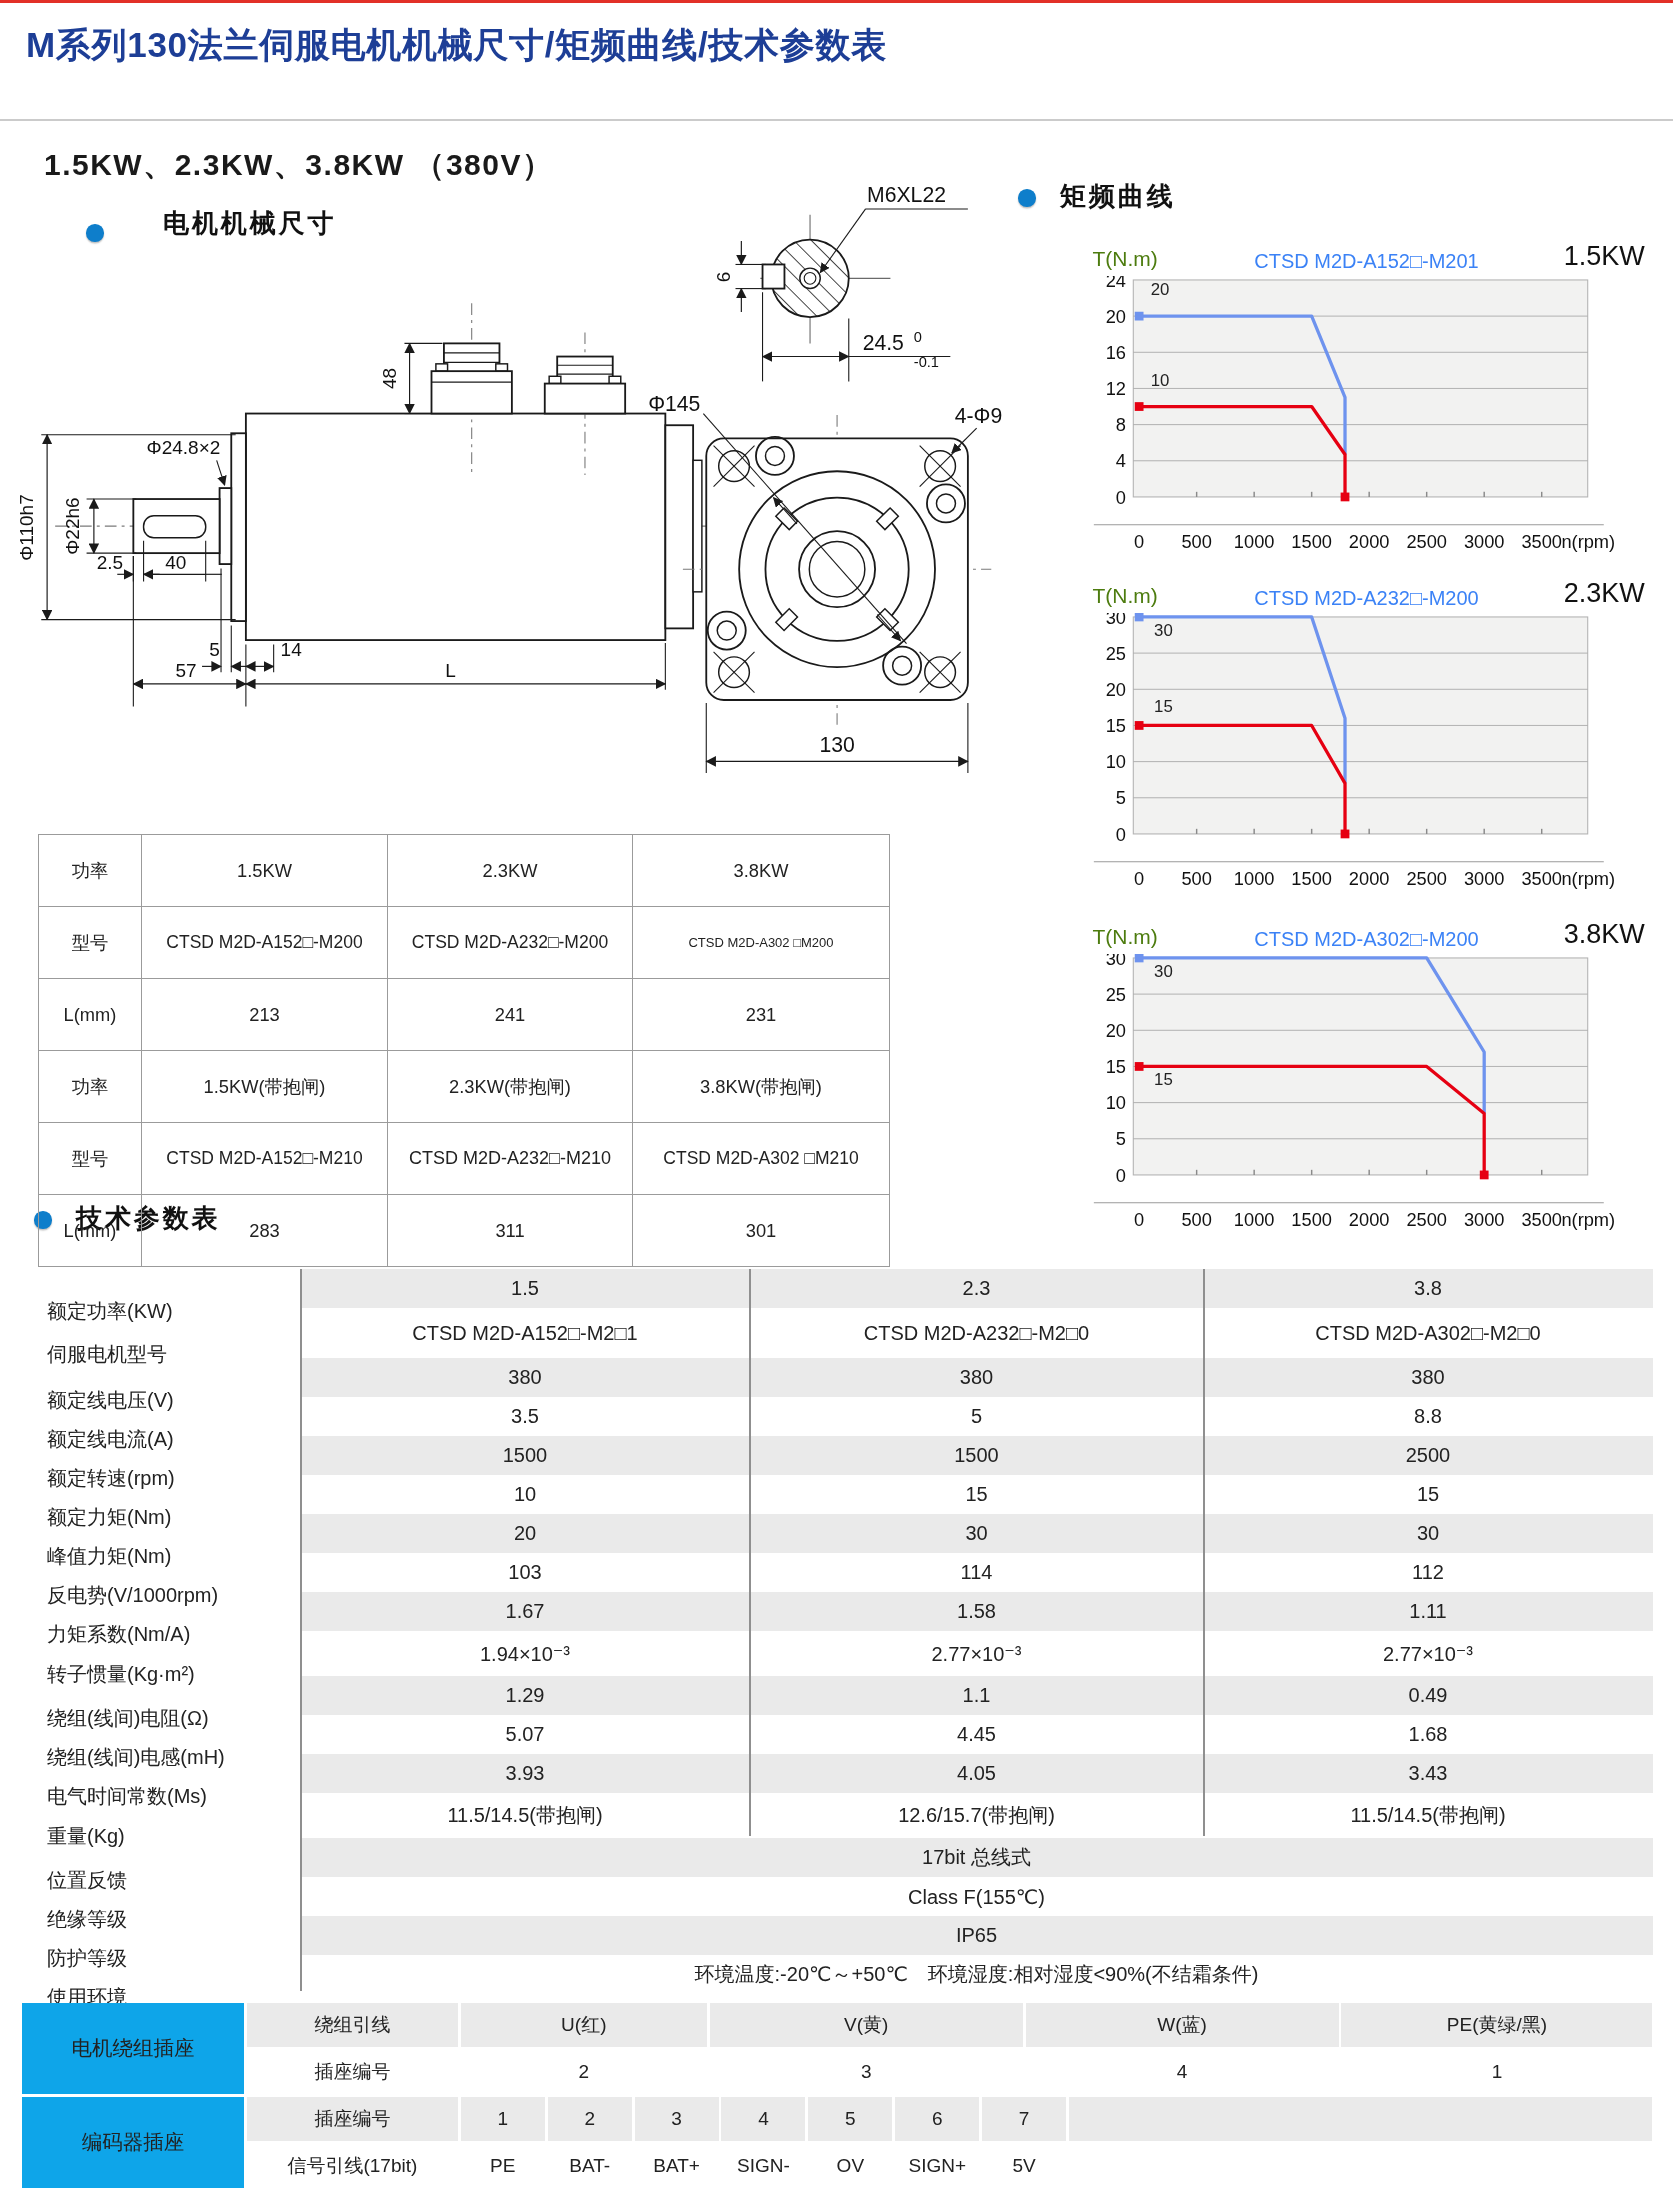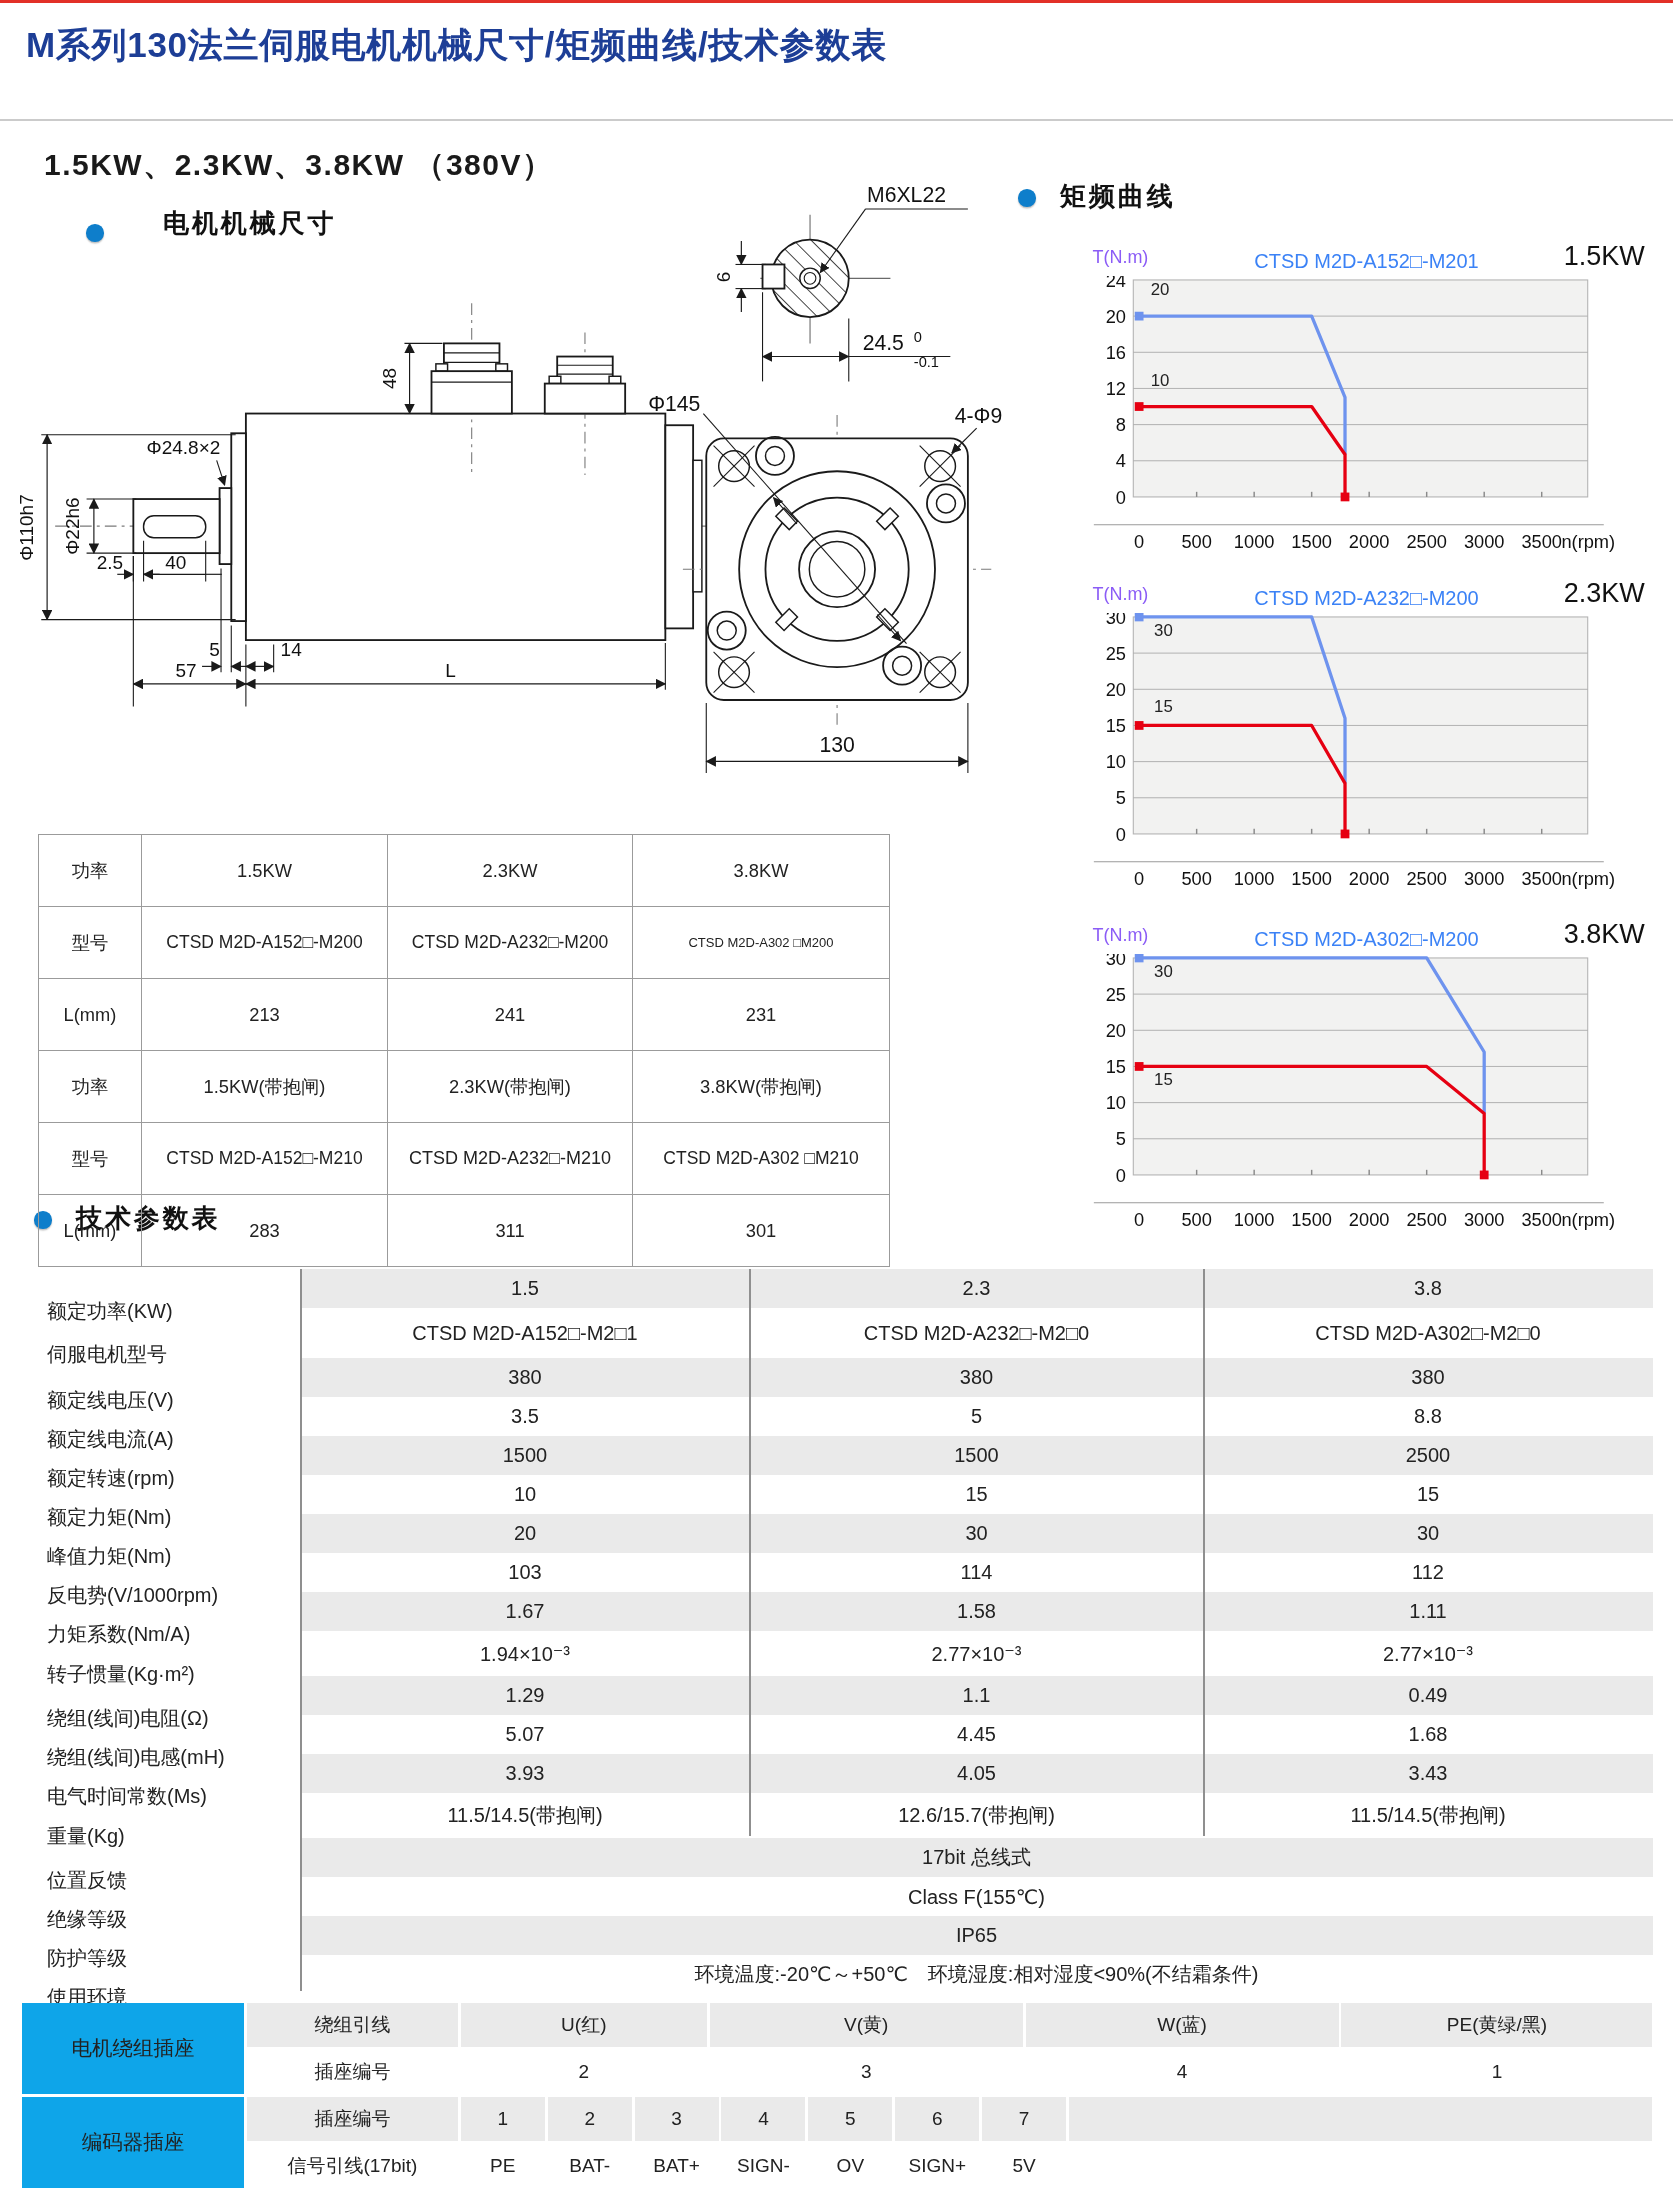--- a/index.html
+++ b/index.html
@@ -8,21 +8,21 @@
   .abs{position:absolute;}
   #top-strip{left:0;top:0;width:1674px;height:2.9px;background:#e23028;}
   #page-title{left:26px;top:22px;font-size:35px;font-weight:800;color:#1d3e96;letter-spacing:0.7px;text-align:center;}
   #head-divider{left:0;top:119px;width:1674px;height:2.2px;background:#cbcbcb;}
   #subtitle{left:44px;top:145px;font-size:30px;font-weight:600;letter-spacing:1.5px;color:#1a1a1a;}
   .bullet{width:17.5px;height:17.5px;border-radius:50%;background:#0e7ecb;box-shadow:0 1.5px 1.5px rgba(0,0,0,.25);}
   .sec-label{font-size:26px;font-weight:600;color:#111;letter-spacing:2.9px;}
   
   .chart{position:absolute;left:1088px;width:564px;height:322px;}
   .chart-head{position:absolute;left:0;top:0;width:564px;height:35px;}
-  .ylab{position:absolute;left:4.4px;top:5.8px;font-size:18px;color:#8b5cf6;}
+  .ylab{position:absolute;left:4.4px;top:5.8px;font-size:21px;color:#4d7c0f;}
   .ctitle{position:absolute;left:110px;right:117px;top:8.8px;text-align:center;font-size:20px;color:#3b82f6;}
   .cpower{position:absolute;right:7.3px;top:0;font-size:27px;font-weight:500;color:#111;}
   .chart svg{position:absolute;left:0;top:35px;}
   
   #dim-table{position:absolute;left:38px;top:834px;border-collapse:collapse;table-layout:fixed;}
   #dim-table td{border:1.5px solid #9b9b9b;height:47px;text-align:center;font-size:18.3px;color:#222;padding:12px;}
   
   #tech-grid{position:absolute;left:22px;top:1269px;width:1631px;display:grid;
              grid-template-columns:278px 450px 453px 450px;
              grid-template-rows:39px 50px 39px 39px 39px 39px 39px 39px 39px 45px 39px 39px 39px 45px 39px 39px 39px 39px;}

